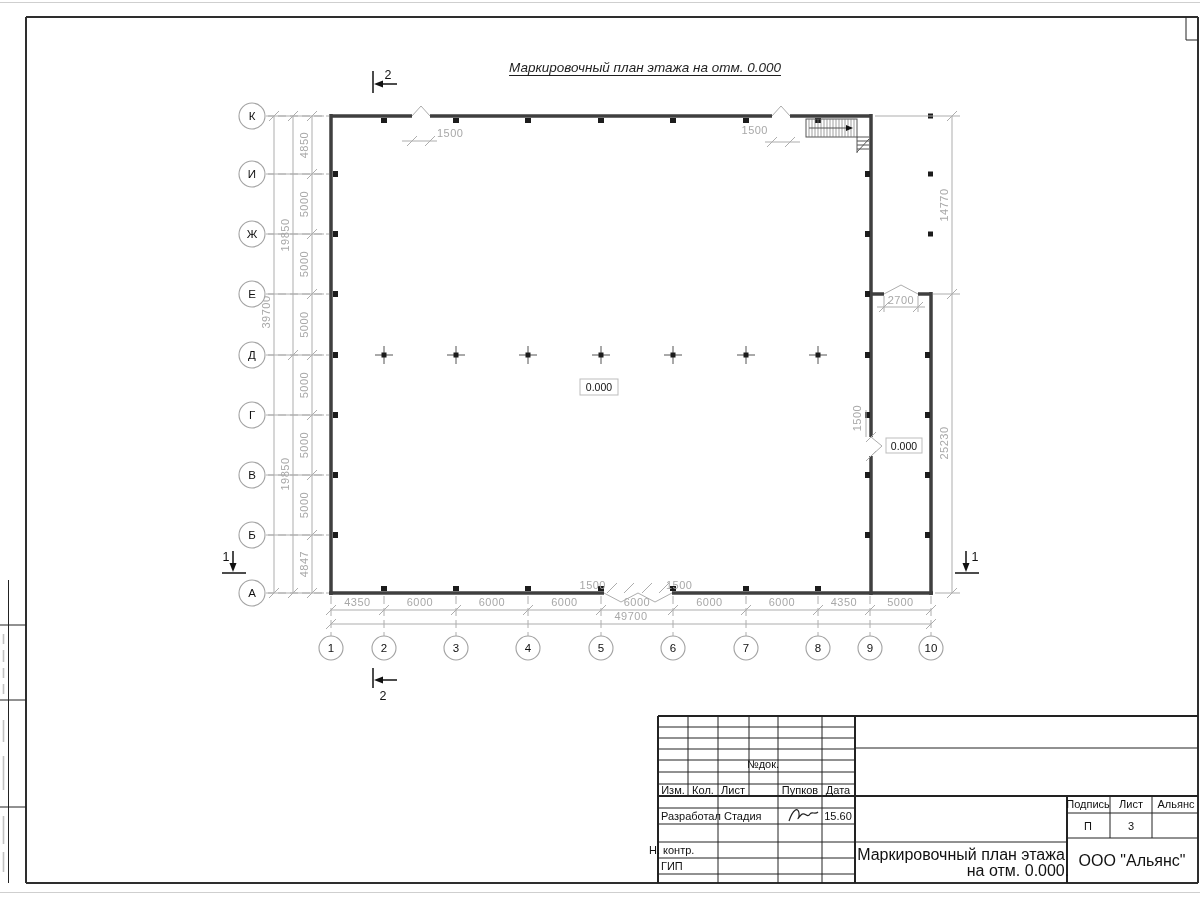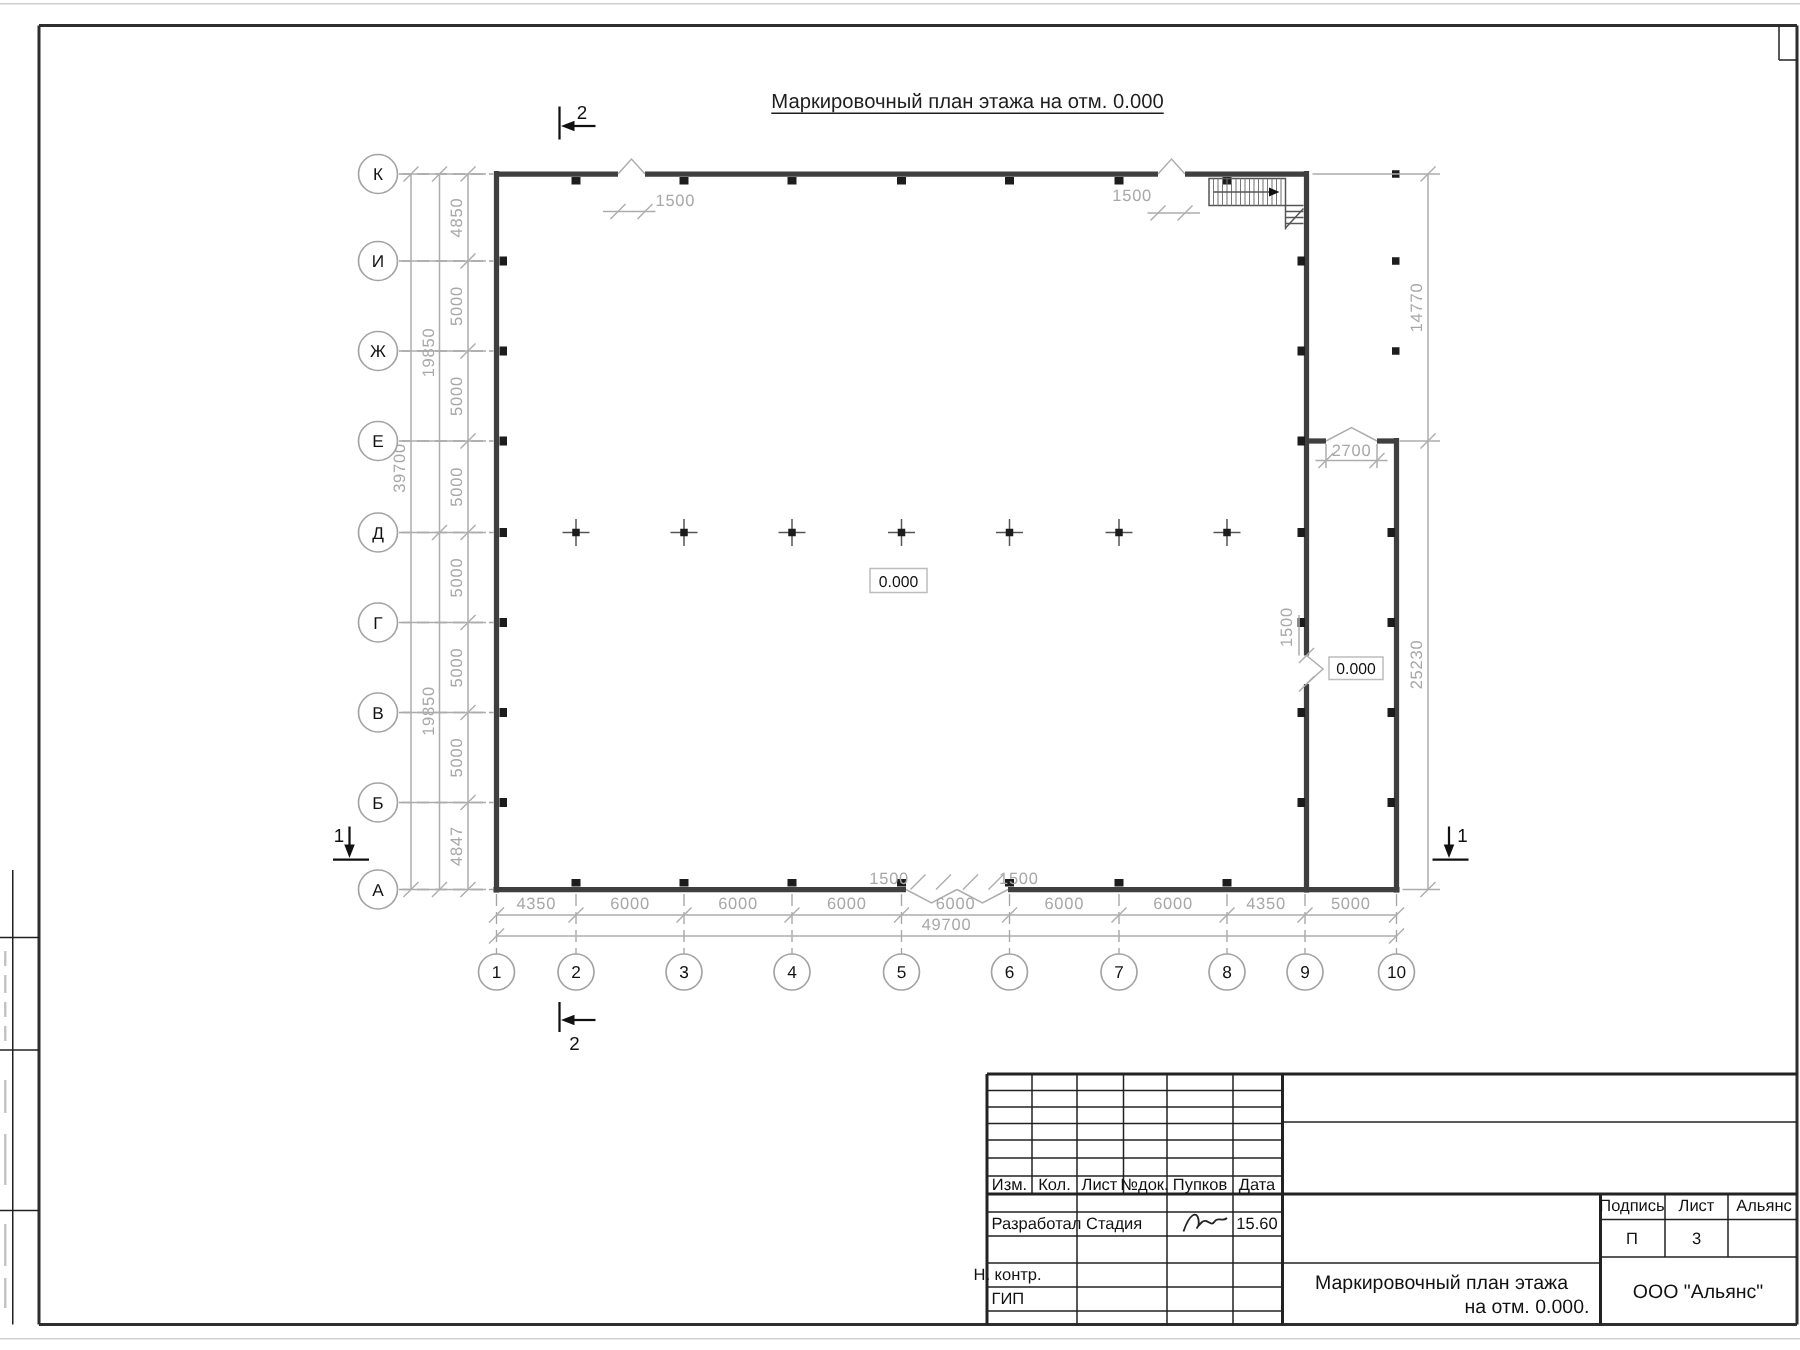--- a/index.html
+++ b/index.html
@@ -24,26 +24,26 @@
   .lvlbox{fill:#fff;stroke:#bdbdbd;stroke-width:1;}
   
   text{font-family:"Liberation Sans",sans-serif;}
   .dimtxt{fill:#a8a8a8;font-size:11px;letter-spacing:.5px;}
   .axtxt{fill:#111;font-size:11.5px;}
   .sectxt{fill:#111;font-size:12.5px;}
   .lvltxt{fill:#111;font-size:10.5px;}
   
   .abs{position:absolute;}
   #drawing-title{position:absolute;left:420px;top:60px;width:450px;text-align:center;
-    font-size:13.5px;color:#1e1e1e;}
+    font-size:13.5px;font-style:italic;color:#1e1e1e;}
   #drawing-title span{text-decoration:underline;text-underline-offset:3px;}
   .tbtext{position:absolute;color:#111;font-size:11px;white-space:nowrap;}
   .ctr{transform:translate(-50%,-50%);}
   .vctr{transform:translate(0,-50%);}
-  .big{font-size:13px;}
+  .big{font-size:16px;}
   .med{font-size:11px;}
 </style>
 </head>
 <body>
 
 <div id="sheet">
   <svg id="plan-svg" width="1200" height="900">
       <g>
         <line x1="0" y1="2.5" x2="1200" y2="2.5" class="edge"></line>
         <line x1="0" y1="892.5" x2="1200" y2="892.5" class="edge"></line>
@@ -392,21 +392,21 @@
     </svg>
 
   <div id="drawing-title">
     <span>Маркировочный план этажа на отм. 0.000</span>
   </div>
 
   <div>
     <span class="tbtext ctr" style="left:673px;top:790px">Изм.</span>
     <span class="tbtext ctr" style="left:703px;top:790px">Кол.</span>
     <span class="tbtext ctr" style="left:733px;top:790px">Лист</span>
-    <span class="tbtext ctr" style="left:763px;top:790px">№док.</span>
+    <span class="tbtext ctr" style="left:763px;top:764px">№док.</span>
     <span class="tbtext ctr" style="left:800px;top:790px">Пупков</span>
     <span class="tbtext ctr" style="left:838px;top:790px">Дата</span>
 
     <span class="tbtext vctr" style="left:661px;top:816px">Разработал</span>
     <span class="tbtext vctr" style="left:724px;top:816px">Стадия</span>
     <span class="tbtext ctr" style="left:838px;top:816px">15.60</span>
     <svg class="abs" style="left:786px;top:806px" width="34" height="20">
       <path d="M3,15 C7,3 12,1 13,7 C14,13 9,15 15,9 C19,5 21,13 24,8 C26,5 29,9 32,6" stroke="#222" stroke-width="1.2" fill="none"></path>
     </svg>
     <span class="tbtext vctr" style="left:649px;top:850px">Н. контр.</span>

